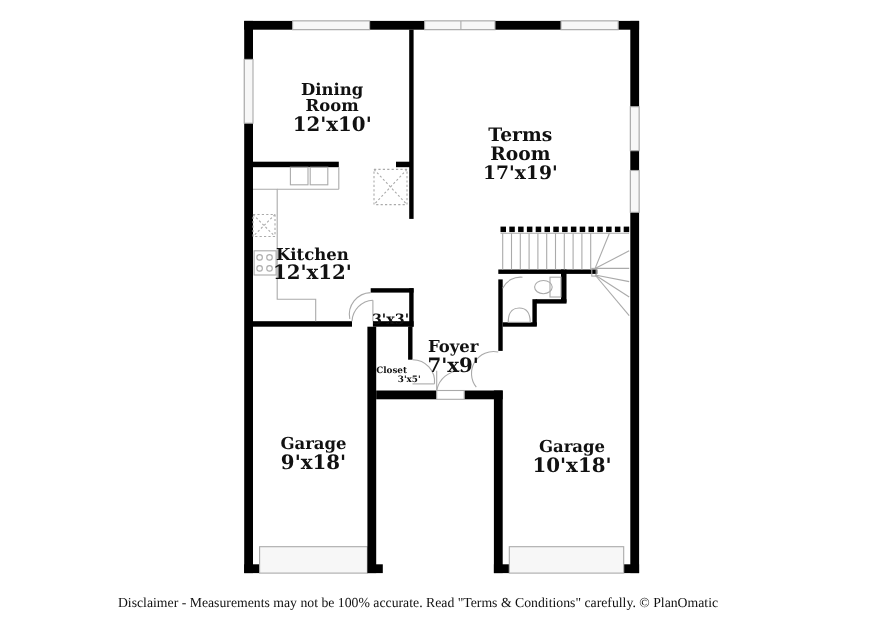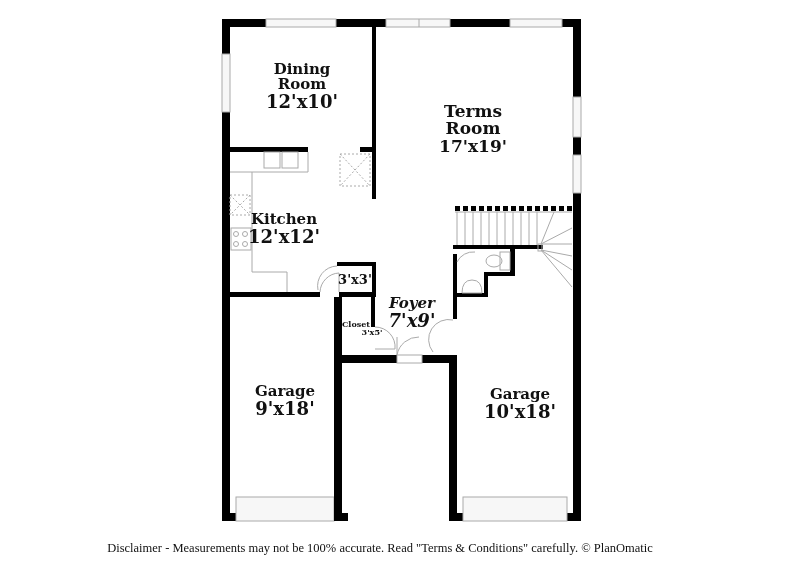--- a/index.html
+++ b/index.html
@@ -1,18 +1,18 @@
 <!DOCTYPE html>
 <html><head>
 <meta charset="utf-8">
 <style>
   html, body { margin: 0; padding: 0; background: #ffffff; }
   body { width: 800px; height: 582px; position: relative; overflow: hidden; font-family: "DejaVu Serif", "Liberation Serif", serif; }
   #plan { position: absolute; left: 0; top: 0; width: 800px; height: 582px; }
-  .room-label { position: absolute; text-align: center; font-family: "DejaVu Serif", "Liberation Serif", serif; font-weight: bold; color: #111; line-height: 1.0; transform: translateX(-50%); white-space: nowrap; }
+  .room-label { position: absolute; text-align: center; font-family: "DejaVu Serif", "Liberation Serif", serif; font-weight: bold; color: #111; line-height: 1.0; transform: translateX(-50%); white-space: nowrap; margin-top: 12px; }
   .room-label .name { display: block; font-size: 15px; }
   .room-label .dim { display: block; font-size: 18px; margin-top: 1px; }
   .room-label.big .name, .room-label.big .dim { font-size: 17px; }
   .room-label.small .name, .room-label.small .dim { font-size: 13px; }
   .room-label.tiny .name { font-size: 8px; }
   .room-label.tiny .dim { font-size: 8px; margin-top: 0; padding-left: 32px; }
   .disclaimer { position: absolute; left: 0; width: 760px; top: 541px; text-align: center; font-family: "Liberation Serif", "DejaVu Serif", serif; font-size: 12.5px; color: #111; }
 </style>
 </head>
 <body>
@@ -187,21 +187,21 @@
 
 <div class="room-label" style="left:284px; top:212px;">
   <span class="name">Kitchen</span>
   <span class="dim">12'x12'</span>
 </div>
 
 <div class="room-label small" style="left:355px; top:272px;">
   <span class="dim">3'x3'</span>
 </div>
 
-<div class="room-label" style="left:412px; top:296px;font-style:italic;">
+<div class="room-label" style="left:412px; top:296px;">
   <span class="name">Foyer</span>
   <span class="dim">7'x9'</span>
 </div>
 
 <div class="room-label tiny" style="left:356px; top:320px;">
   <span class="name">Closet</span>
   <span class="dim">3'x5'</span>
 </div>
 
 <div class="room-label" style="left:285px; top:384px;">

